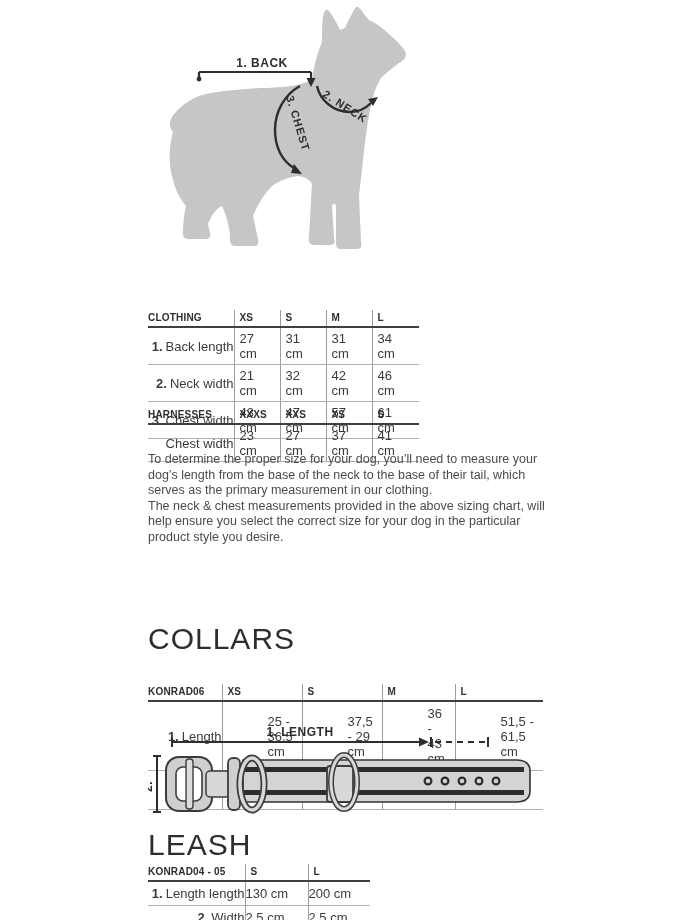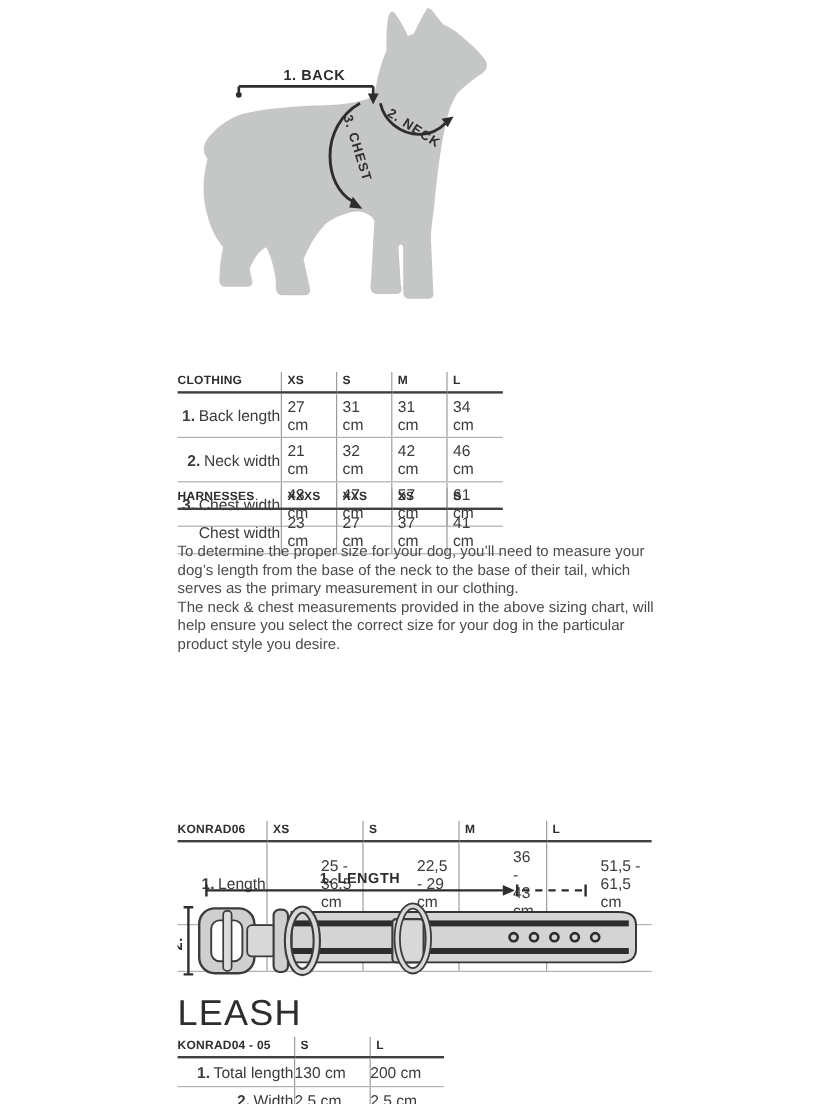--- a/index.html
+++ b/index.html
@@ -185,20 +185,21 @@
         <td class="val">41 cm</td>
       </tr>
     </tbody>
   </table>
 
   <div class="copy">
     <p>To determine the proper size for your dog, you’ll need to measure your dog’s length from the base of the neck to the base of their tail, which serves as the primary measurement in our clothing.</p>
     <p>The neck &amp; chest measurements provided in the above sizing chart, will help ensure you select the correct size for your dog in the particular product style you desire.</p>
   </div>
 
+  <h1 class="big-title" id="collars-title">COLLARS</h1>
 
   <table class="t" id="collars-table">
     <colgroup>
         <col style="width:74px">
         <col style="width:80px">
         <col style="width:80px">
         <col style="width:73px">
         <col style="width:88px">
       </colgroup>
     <thead>
@@ -207,21 +208,21 @@
         <th>XS</th>
         <th>S</th>
         <th>M</th>
         <th>L</th>
       </tr>
     </thead>
     <tbody>
       <tr>
         <td><span class="num">1.</span><span>Length</span></td>
         <td class="val">25 - 36,5 cm</td>
-        <td class="val">22,5 - 29 cm</td>
+        <td class="val">37,5 - 29 cm</td>
         <td class="val">36 - 43 cm</td>
         <td class="val">51,5 - 61,5 cm</td>
       </tr>
       <tr>
         <td><span class="num">2.</span><span>Width</span></td>
         <td class="val">1,6 cm</td>
         <td class="val">3 cm</td>
         <td class="val">3 cm</td>
         <td class="val">4 cm</td>
       </tr>
@@ -291,21 +292,21 @@
       </colgroup>
     <thead>
       <tr>
         <th>KONRAD04 - 05</th>
         <th>S</th>
         <th>L</th>
       </tr>
     </thead>
     <tbody>
       <tr>
-        <td><span class="num">1.</span><span>Total length</span></td>
+        <td><span class="num">1.</span><span>Length length</span></td>
         <td class="val">130 cm</td>
         <td class="val">200 cm</td>
       </tr>
       <tr>
         <td><span class="num">2.</span><span>Width</span></td>
         <td class="val">2,5 cm</td>
         <td class="val">2,5 cm</td>
       </tr>
     </tbody>
   </table>

